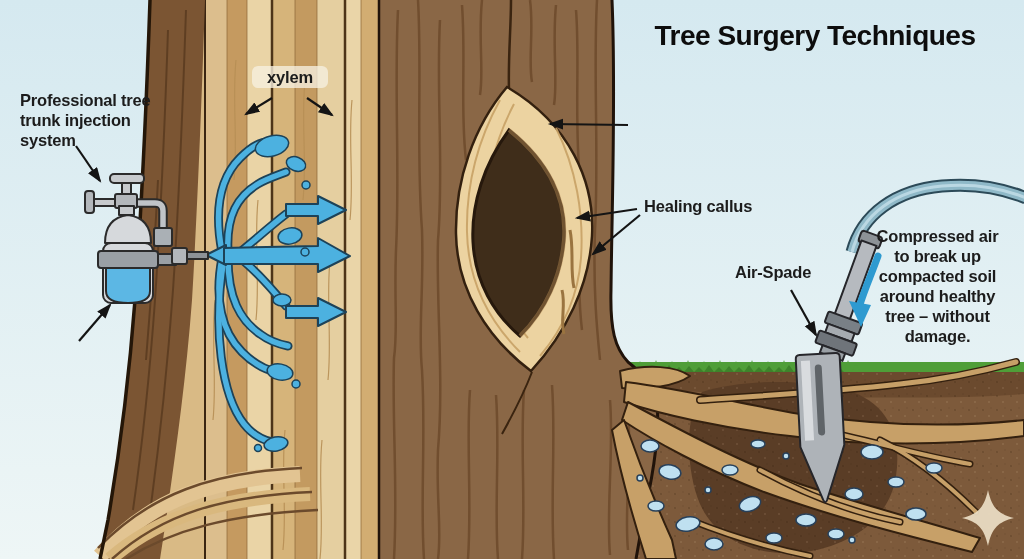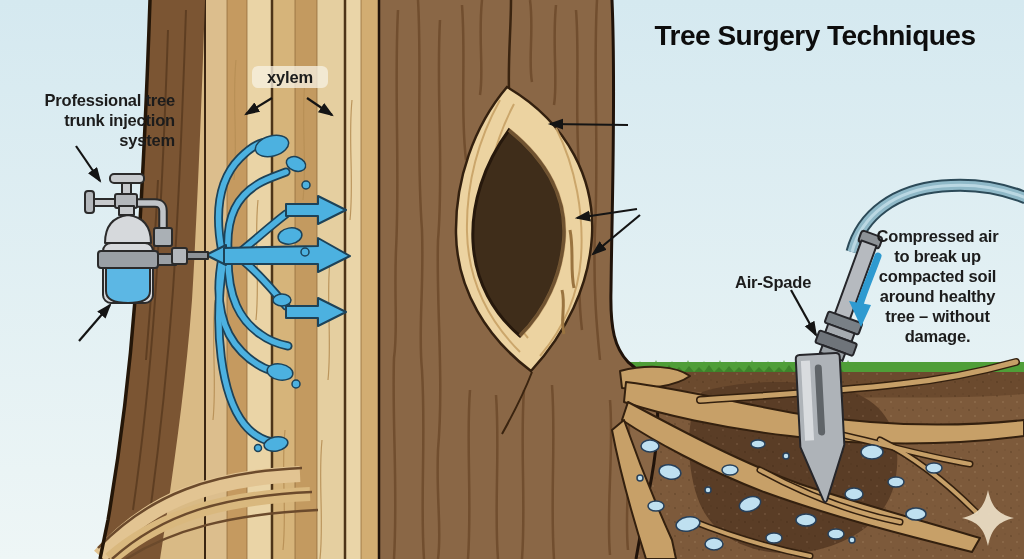--- a/index.html
+++ b/index.html
@@ -298,30 +298,31 @@
     <path d="M307,98 L332,115"></path>
     <path d="M628,125 L550,124"></path>
     <path d="M637,209 L577,218"></path>
     <path d="M640,215 L593,254"></path>
     <path d="M791,290 L816,335"></path>
   </g>
 </svg>
 
 <div id="title">Tree Surgery Techniques</div>
 
-<div class="lbl" style="left:20px;top:90px;width:155px;text-align:right;">Professional tree
+<div class="lbl" style="left:20px;top:90px;width:155px;">Professional tree
 trunk injection
 system</div>
 
 
 <div class="lbl center" id="lbl-xylem" style="left:252px;top:66px;width:76px;">xylem</div>
 
 
-
-<div class="lbl" style="left:735px;top:272px;width:100px;">Air-Spade</div>
+<div class="lbl" style="left:644px;top:196px;width:140px;">Healing callus</div>
+
+<div class="lbl" style="left:735px;top:262px;width:100px;">Air-Spade</div>
 
 <div class="lbl center" style="left:845px;top:226px;width:185px;">Compressed air
 to break up
 compacted soil
 around healthy
 tree – without
 damage.</div>
 
 </div>
 

